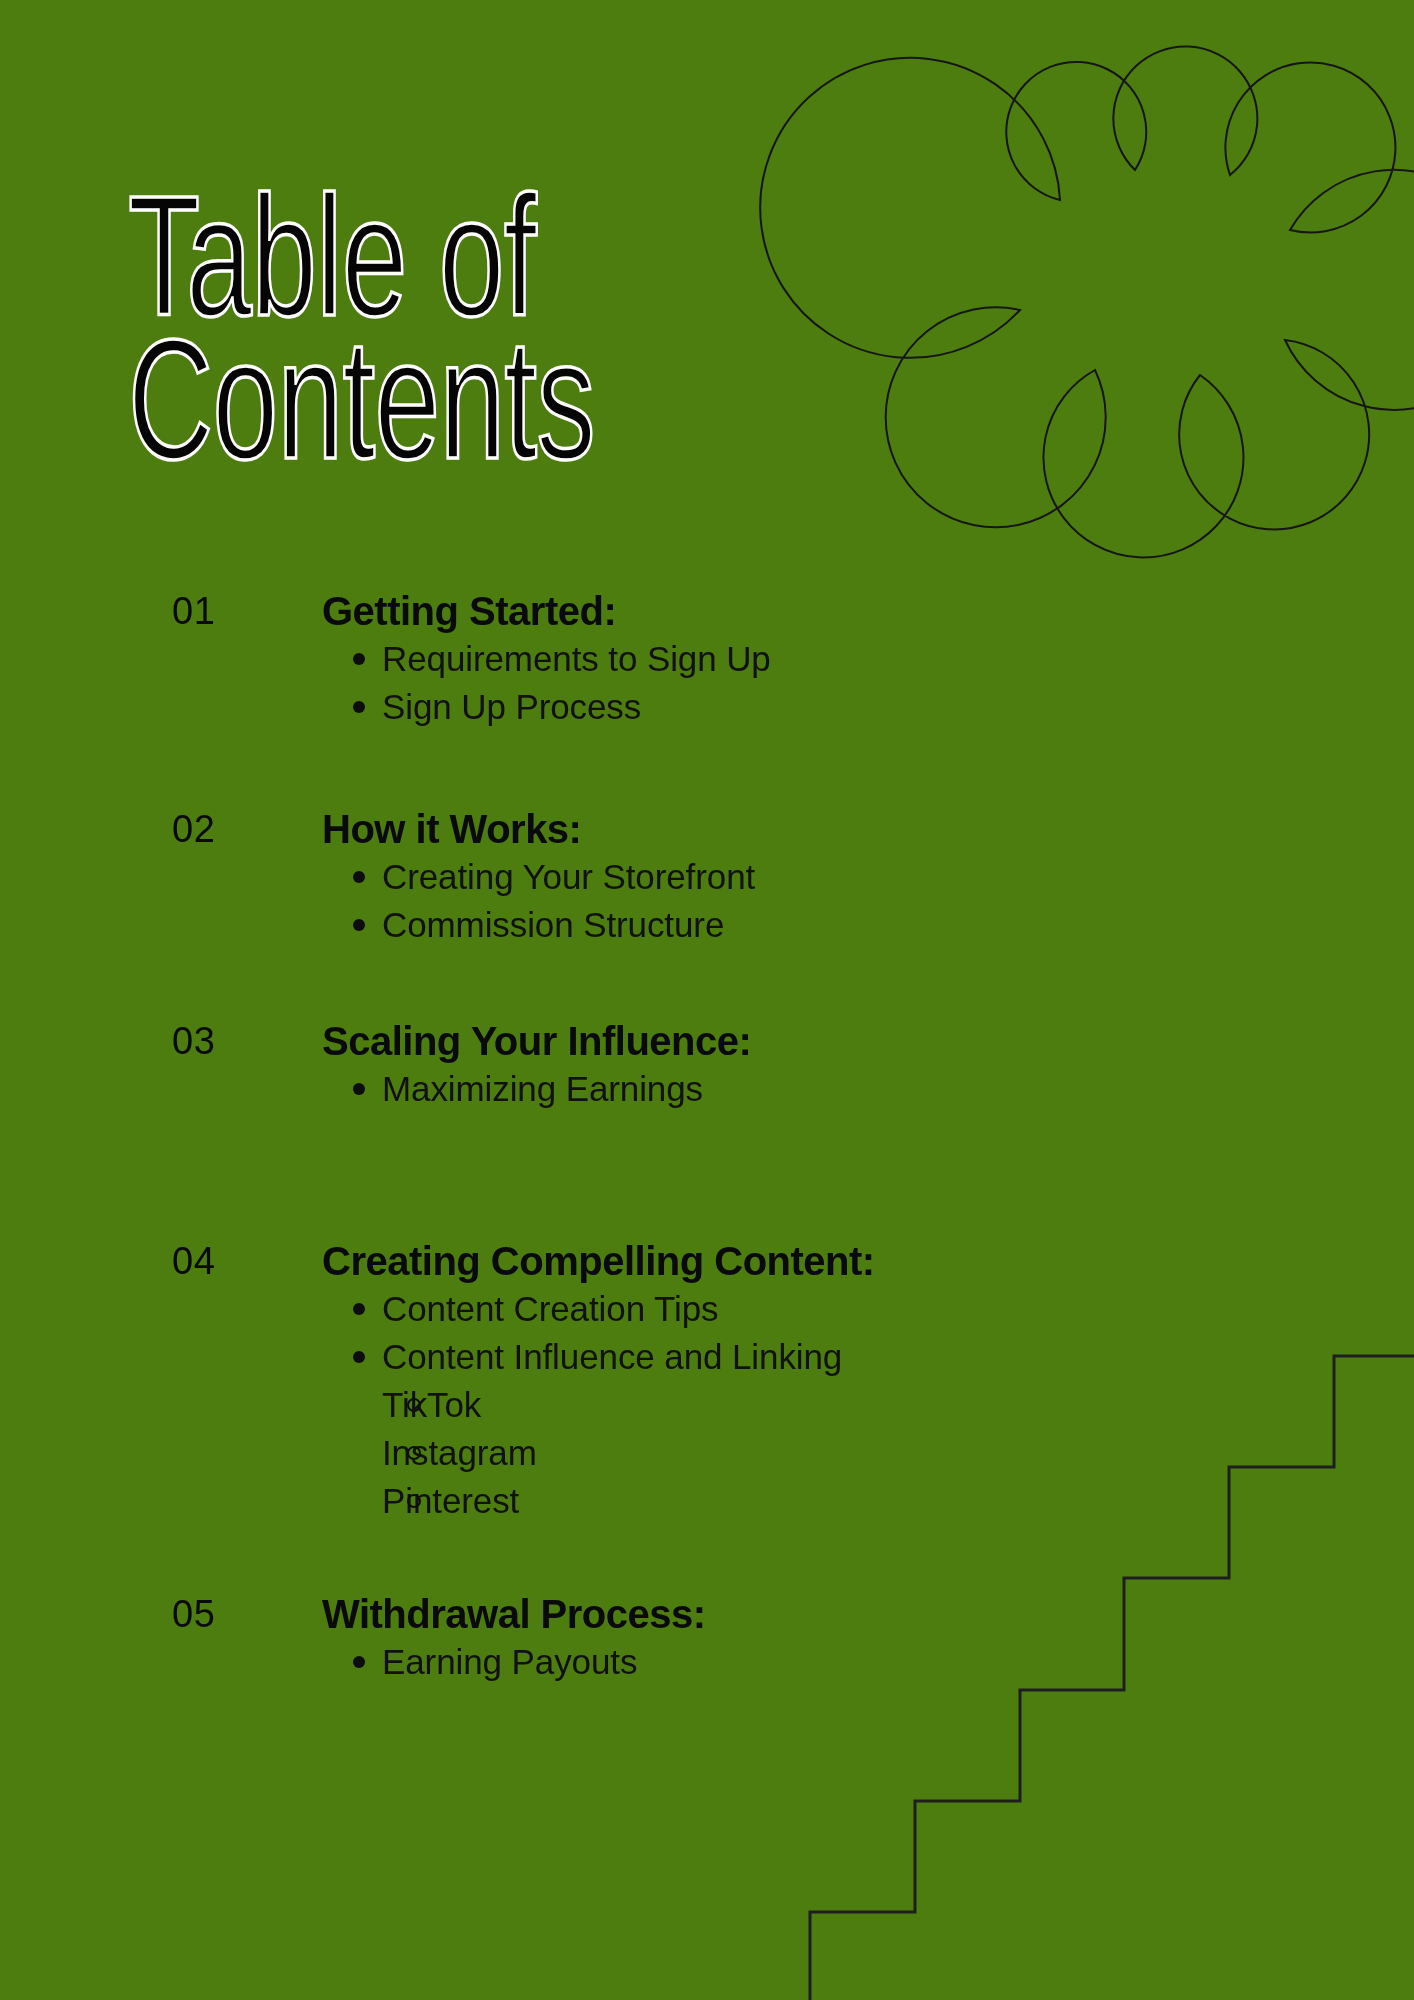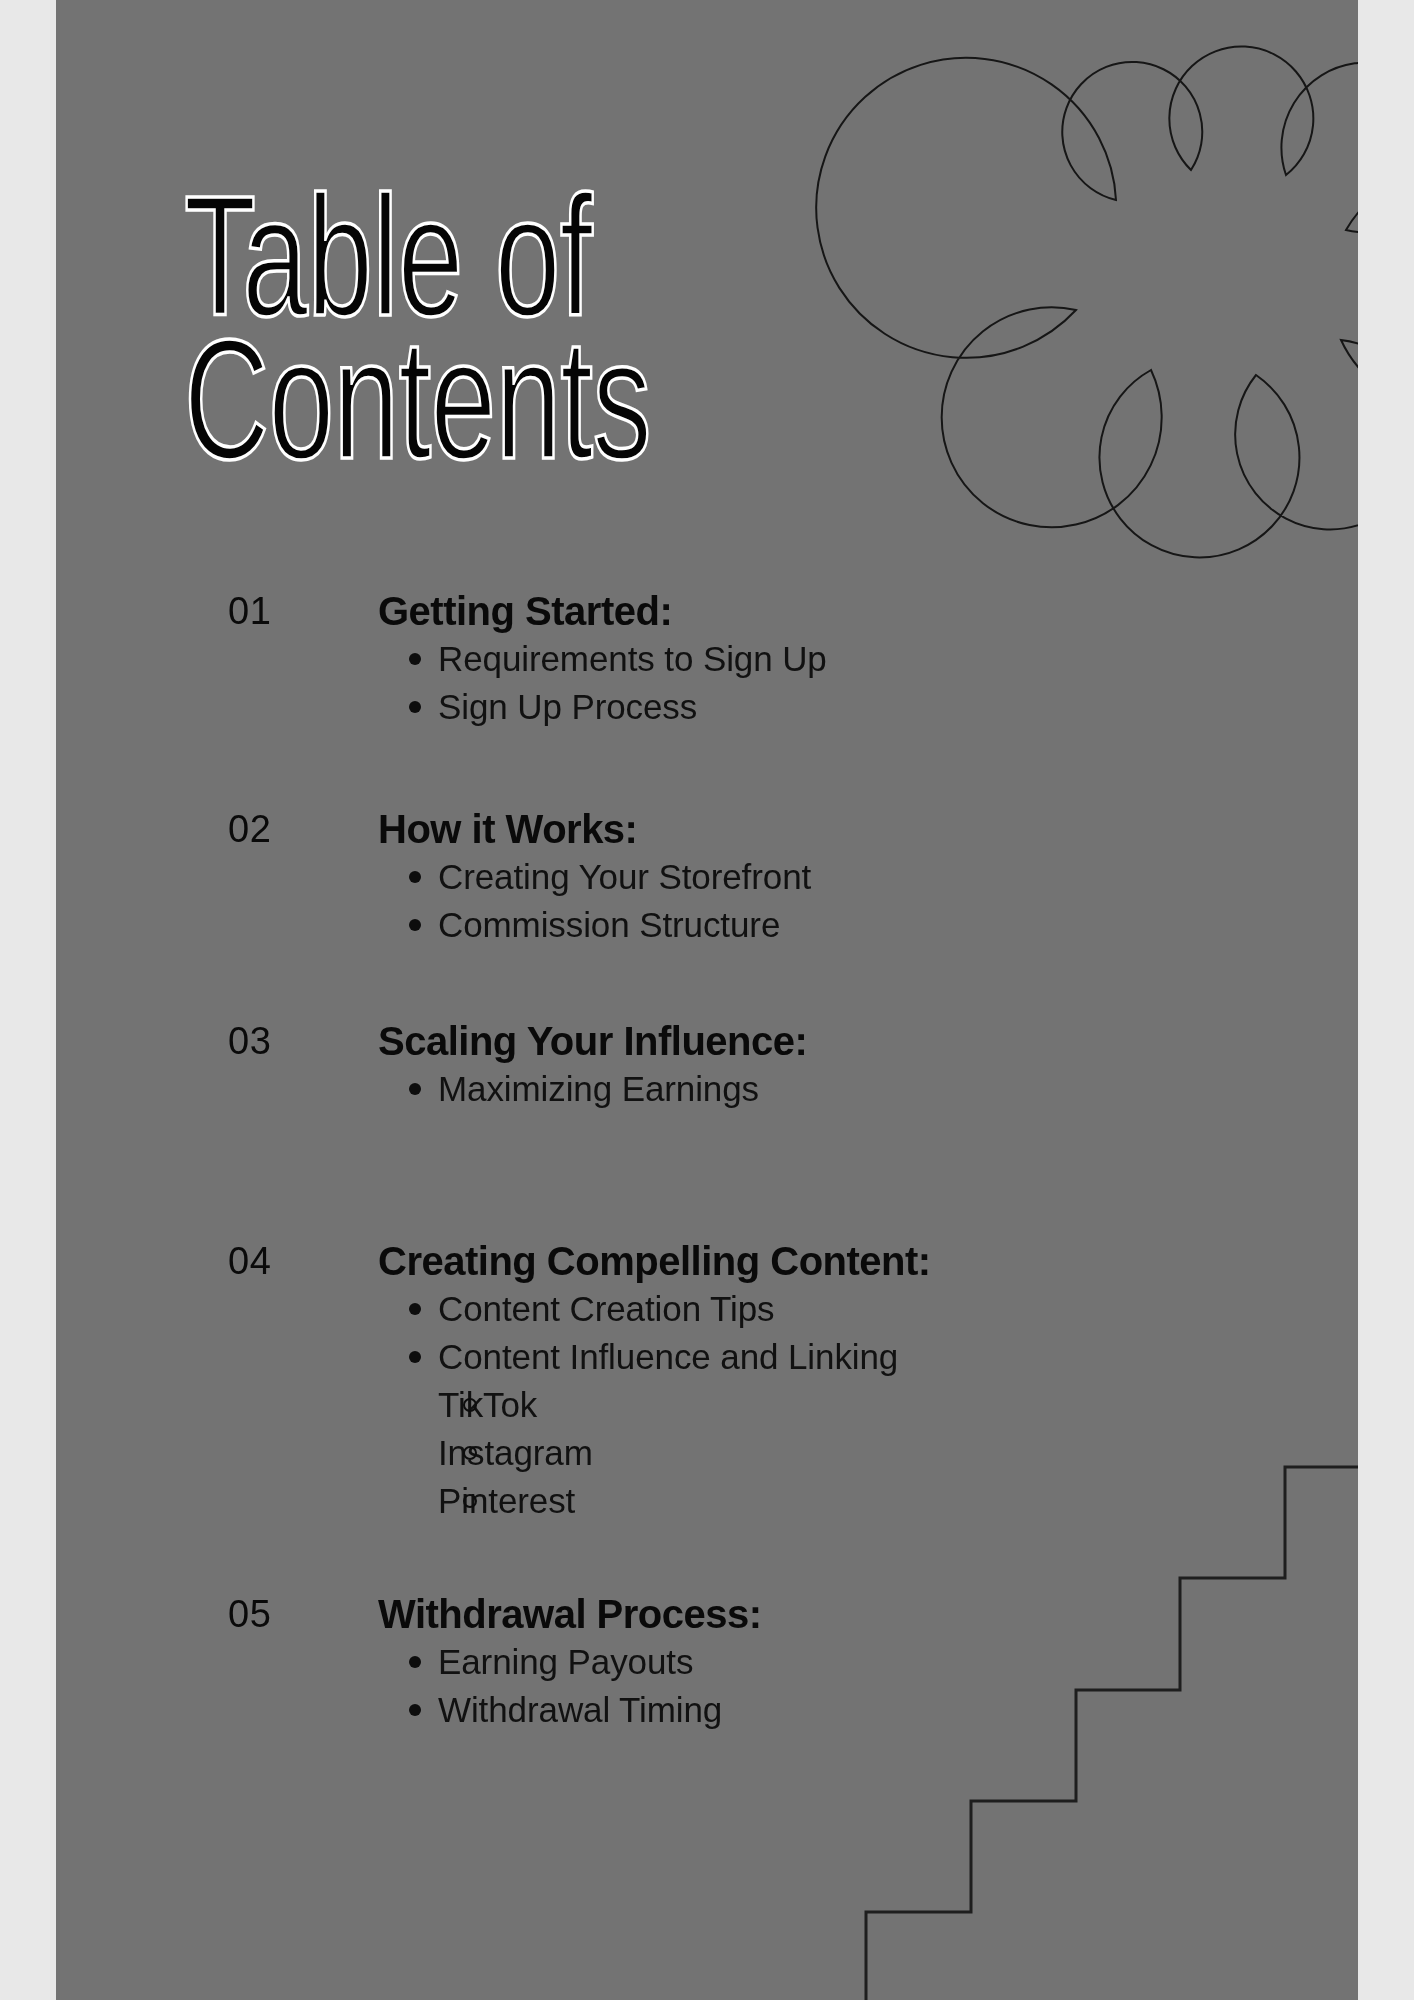--- a/index.html
+++ b/index.html
@@ -1,17 +1,17 @@
 <!DOCTYPE html>
 <html><head>
 <meta charset="utf-8">
 <style>
   html,body{margin:0;padding:0;background:#e8e8e8;}
   .page{
-    position:relative;width:1302px;height:2000px;background:#737373;
+    position:relative;width:1414px;height:2000px;background:#4d7c0f;
     overflow:hidden;font-family:"Liberation Sans",sans-serif;color:#0d0d0d;
     margin:0 auto;
   }
   
   .decor-layer{position:absolute;inset:0;width:1414px;height:2000px;}
   
   .title{
     position:absolute;left:128px;top:184px;margin:0;
     font-size:171px;line-height:143px;font-weight:400;letter-spacing:-1px;
     transform:scaleX(0.69);transform-origin:0 0;
@@ -102,17 +102,16 @@
           <div class="item subitem">TikTok</div>
           <div class="item subitem">Instagram</div>
           <div class="item subitem">Pinterest</div>
         </div>
       </section>
       <section class="sec" style="top: 1590px;">
         <div class="sec-num">05</div>
         <div class="sec-title">Withdrawal Process:</div>
         <div class="sec-items">
           <div class="item">Earning Payouts</div>
-          <div class="item">Withdrawal Timing</div>
         </div>
       </section>
     </main>
 </div>
 
 </body></html>

